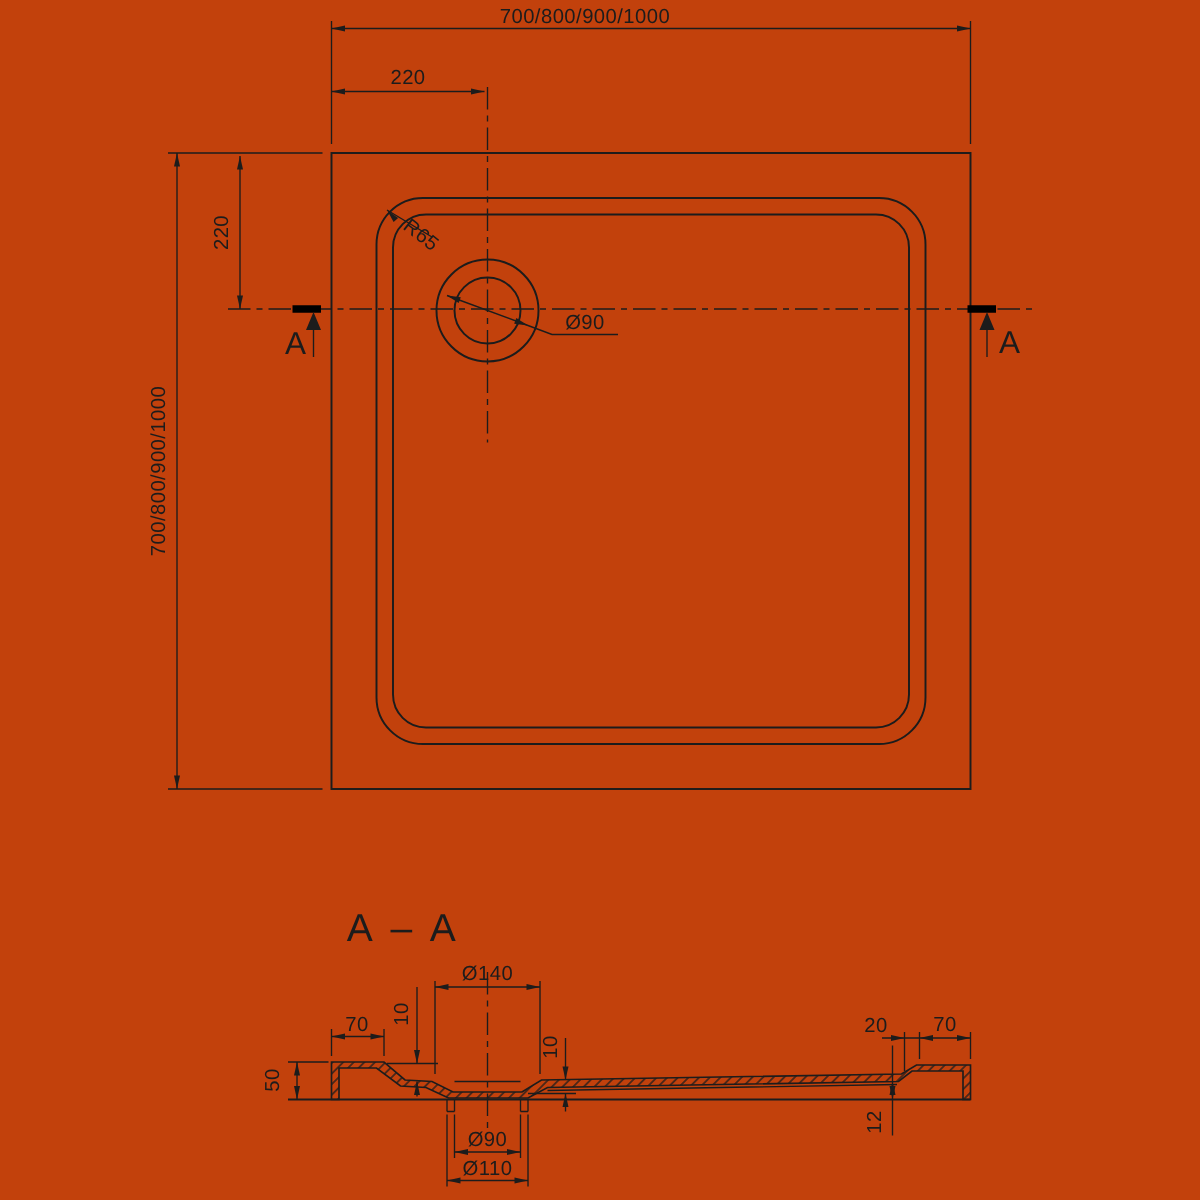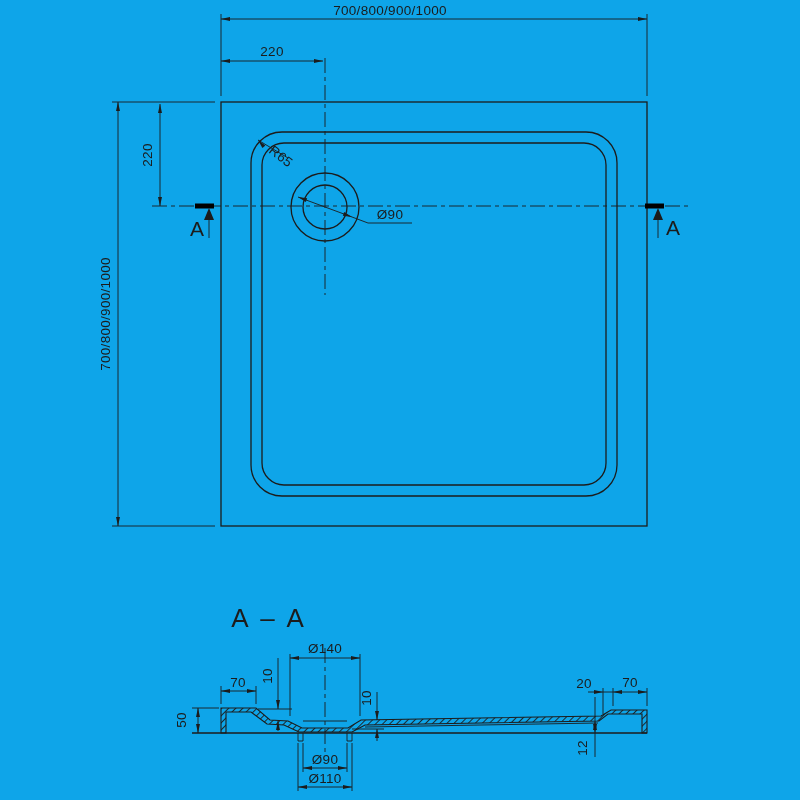--- a/index.html
+++ b/index.html
@@ -1,16 +1,16 @@
 <!DOCTYPE html>
 <html><head>
 <meta charset="utf-8">
 <style>
   html,body{margin:0;padding:0;background:#ffffff;}
-  .canvas{width:800px;height:800px;background:#0ea5e9;position:relative;overflow:hidden;}
+  .canvas{width:800px;height:800px;background:#c2410c;position:relative;overflow:hidden;}
   svg{display:block;}
   .ln{stroke:#1c1c1c;stroke-width:1.3;fill:none;}
   .thin{stroke:#1c1c1c;stroke-width:0.9;fill:none;}
   .cl{stroke:#1c1c1c;stroke-width:0.9;fill:none;stroke-dasharray:15 4 4 4;}
   .arr{fill:#1c1c1c;stroke:none;}
   .bar{stroke:#000000;stroke-width:5;fill:none;}
   text{font-family:"Liberation Sans", sans-serif;fill:#1c1c1c;}
   .dim{font-size:13.5px;letter-spacing:0.3px;}
   .sec-letter{font-size:21px;}
   .title{font-size:26px;letter-spacing:3px;}

